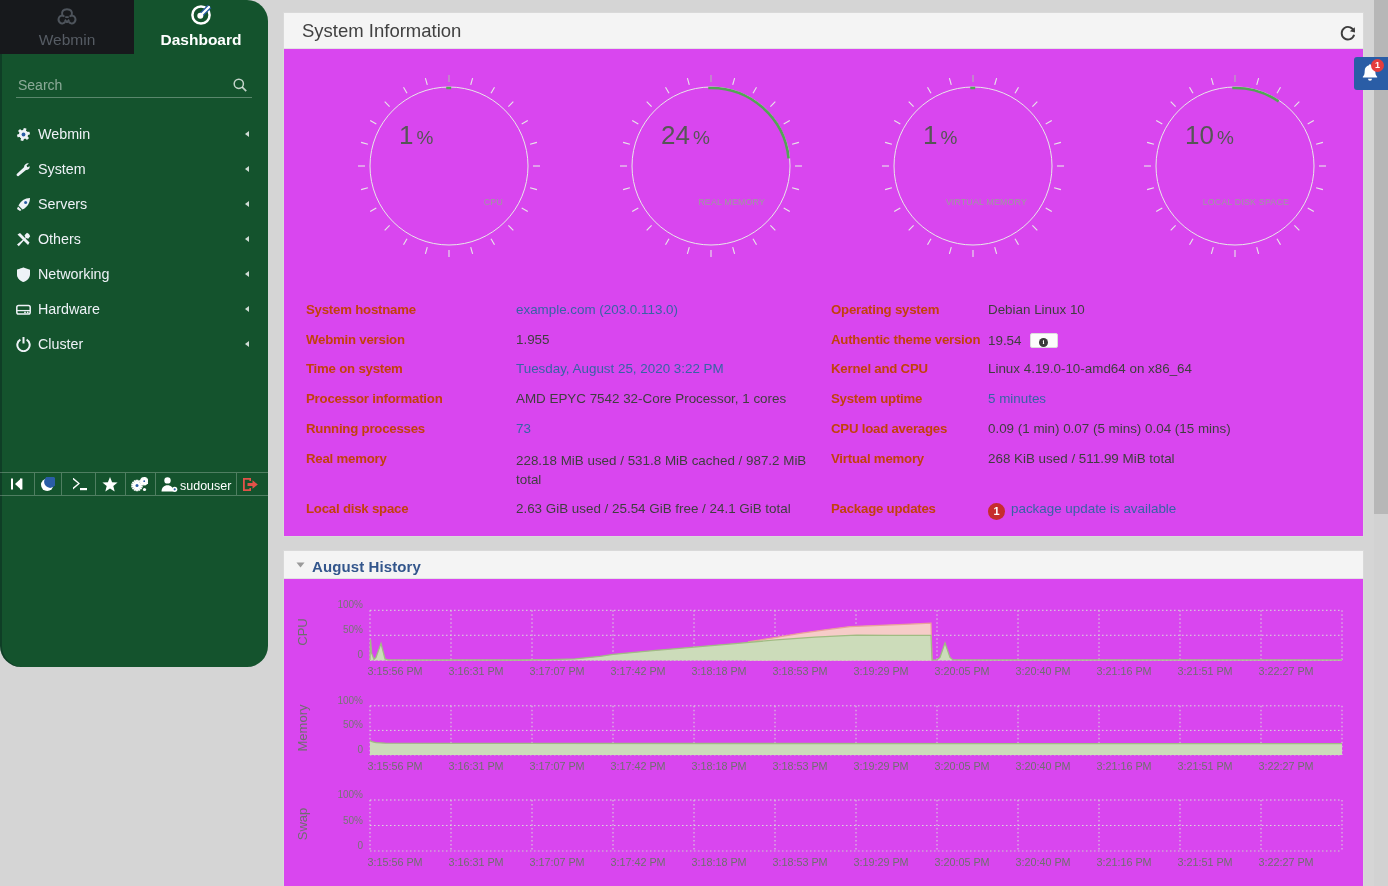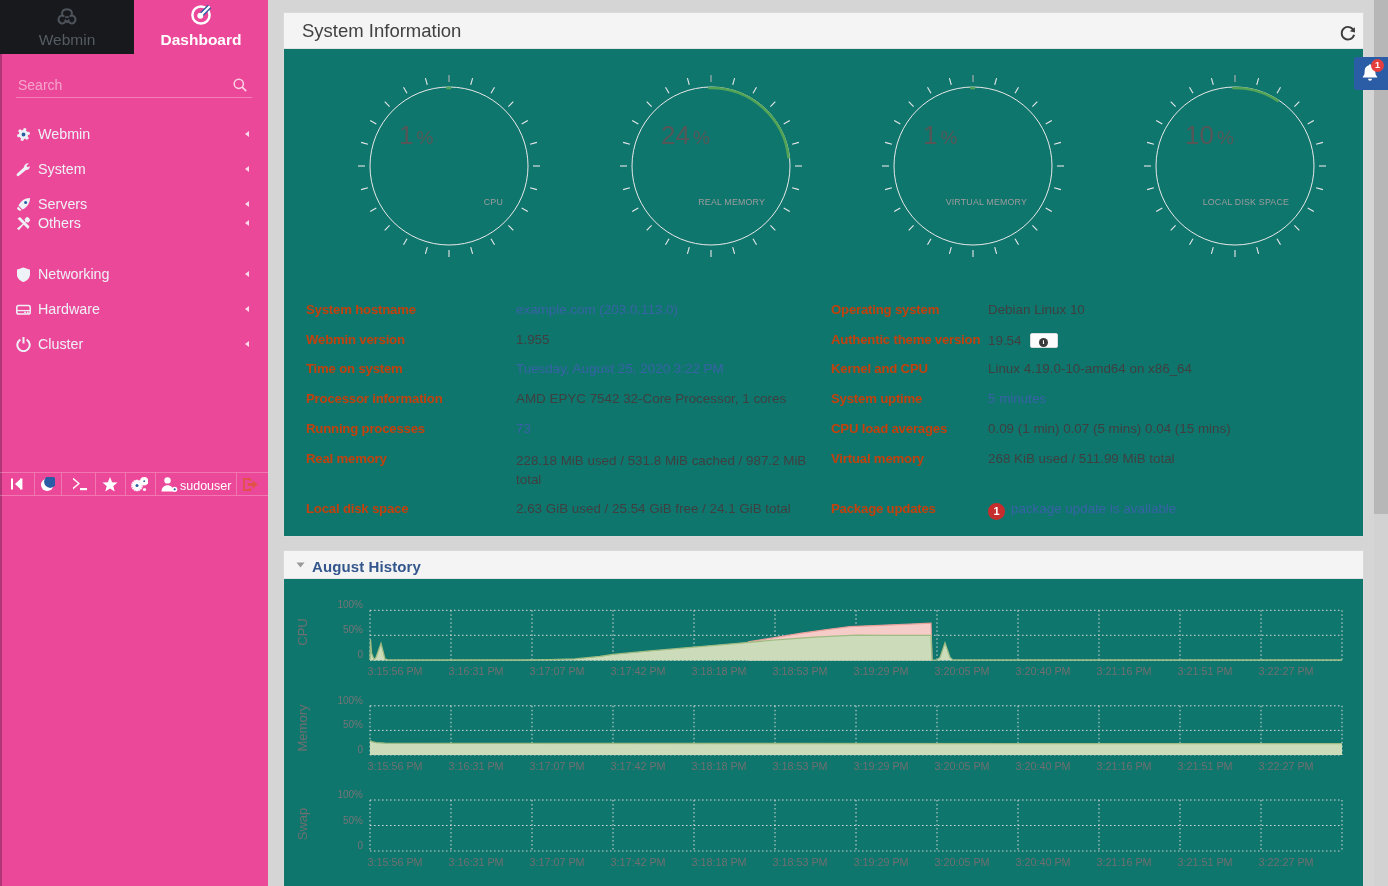--- a/index.html
+++ b/index.html
@@ -1,32 +1,32 @@
 <!DOCTYPE html>
 <html><head><meta charset="utf-8"><title>Dashboard — Webmin</title><style>
 * { margin:0; padding:0; box-sizing:border-box; }
 html,body { width:1388px; height:886px; overflow:hidden; }
 body { font-family:"Liberation Sans",sans-serif; background:#d5d5d5; position:relative; }
-#sidebar { position:absolute; left:0; top:0; width:268px; height:886px; background:#ec4899; box-shadow:inset 2px 0 0 rgba(0,0,20,0.25); }
+#sidebar { position:absolute; left:0; top:0; width:268px; height:667px; background:#14532d; box-shadow:inset 2px 0 0 rgba(0,0,20,0.25);border-radius:21px; }
 #tabw { position:absolute; left:0; top:0; width:134px; height:54px; background:#17191c; }
 #tabw .tl { position:absolute; left:0; right:0; top:31px; text-align:center; font-size:15.5px; color:#565c64; }
 #tabd { position:absolute; left:134px; top:0; width:134px; height:54px; }
 #tabd .tl { position:absolute; left:0; right:0; top:31px; text-align:center; font-size:15.5px; font-weight:bold; color:#ffffff; }
 #search { position:absolute; left:18px; top:77px; font-size:14px; color:rgba(255,255,255,0.5); }
 #sline { position:absolute; left:16px; right:16px; top:97px; height:1px; background:rgba(255,255,255,0.3); }
 .item { position:absolute; left:0; width:268px; height:35px; }
 .item .mi { position:absolute; left:16px; top:10px; }
 .item .mt { position:absolute; left:38px; top:9px; font-size:14.3px; color:#eef2f7; }
 .caret { position:absolute; right:19px; top:13.5px; width:0; height:0; border-top:3.5px solid transparent; border-bottom:3.5px solid transparent; border-right:4.5px solid rgba(255,255,255,0.8); }
 #toolbar { position:absolute; left:0; top:472px; width:268px; height:24px; border-top:1px solid rgba(255,255,255,0.25); border-bottom:1px solid rgba(255,255,255,0.25);padding-left:20px; }
 #toolbar .sep { position:absolute; top:0; width:1px; height:100%; background:rgba(255,255,255,0.25); }
 .tbi { position:absolute; top:4px; }
 .tbu { position:absolute; left:180px; top:5.5px; font-size:12.5px; color:#ffffff; }
 #content { position:absolute; left:268px; top:0; width:1120px; height:886px; }
-.panel { position:absolute; left:15px; width:1081px; background:#0f766e; border:1px solid #d9d9d9; }
+.panel { position:absolute; left:15px; width:1081px; background:#d946ef; border:1px solid #d9d9d9; }
 .phdr { position:absolute; left:0; top:0; width:100%; height:36px; background:#f4f4f4; border-bottom:1px solid #e2e2e2; }
 #p1 { top:12px; height:525px; }
 #p2 { top:550px; height:336px; border-bottom:none; }
 .ptitle { position:absolute; left:18px; top:7px; font-size:18.5px; color:#414141; }
 .ptitle2 { position:absolute; left:28px; top:6.5px; font-size:15px; font-weight:bold; letter-spacing:0.1px; color:#33568c; }
 .lbl { position:absolute; font-size:13.2px; font-weight:bold; letter-spacing:-0.2px; color:#c2410c; white-space:nowrap; }
 .val { position:absolute; font-size:13.4px; color:#3f3f3f; white-space:nowrap; }
 .val a { color:#3763a5; text-decoration:none; }
 .pill { display:inline-block; margin-left:8px; width:28px; height:15px; border:1px solid #dcdcdc; border-radius:2px; background:#fcfcfc; position:relative; top:1px; text-align:center; }
 .ic { display:inline-block; width:9px; height:9px; border-radius:50%; background:#3a3a3a; color:#ffffff; font-size:7px; font-weight:bold; line-height:9px; vertical-align:2px; font-family:"Liberation Serif",serif; }
@@ -367,21 +367,21 @@
     </div>
     <div class="item" style="top:187.0px">
       <svg class="mi" width="15" height="15" viewBox="0 0 15 15">
         <path d="M14 1 C9 1 4.5 4 2.5 8.5 L6.5 12.5 C11 10.5 14 6 14 1 Z" fill="#eef2f7"></path>
         <path d="M2 9.5 L5.5 13 L4 14 L1 12 Z" fill="#eef2f7"></path>
         <circle cx="9.6" cy="5.4" r="1.5" fill="#2a5da6"></circle>
       </svg>
       <span class="mt">Servers</span>
       <span class="caret"></span>
     </div>
-    <div class="item" style="top:206px">
+    <div class="item" style="top:222.0px">
       <svg class="mi" width="15" height="15" viewBox="0 0 15 15">
         <path d="M1.5 2.5 L4 1 L13.5 10.5 L12 13 Z" fill="#eef2f7"></path>
         <path d="M13 2 L11 0.8 L8.5 3.2 L9.5 5.5 L1 12.5 L2.8 14.3 L10 6 L12.2 6.8 L14.2 4.3 Z" fill="#eef2f7"></path>
       </svg>
       <span class="mt">Others</span>
       <span class="caret"></span>
     </div>
     <div class="item" style="top:257.0px">
       <svg class="mi" width="15" height="15" viewBox="0 0 15 15">
         <path d="M7.5 0.5 L14 2.8 L14 7 C14 11.2 11.2 13.8 7.5 15 C3.8 13.8 1 11.2 1 7 L1 2.8 Z" fill="#eef2f7"></path>

